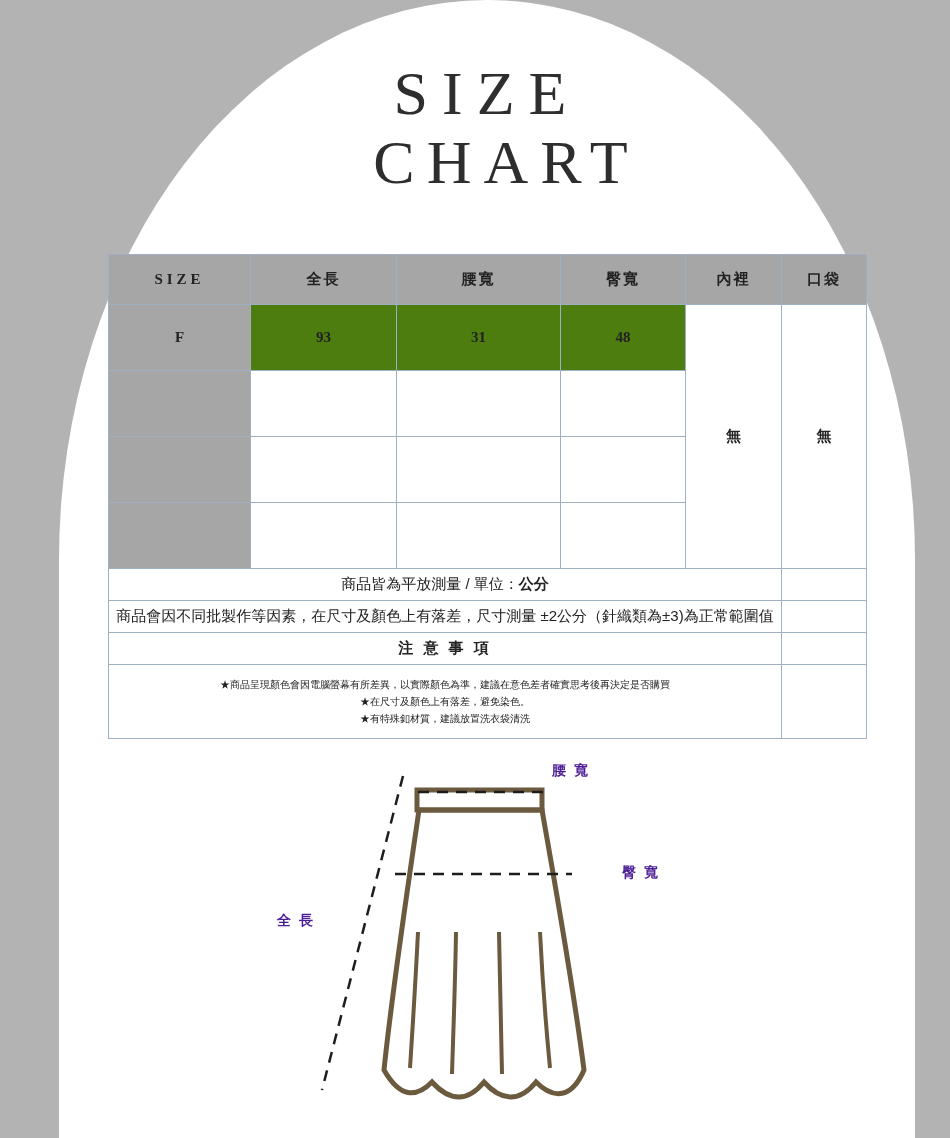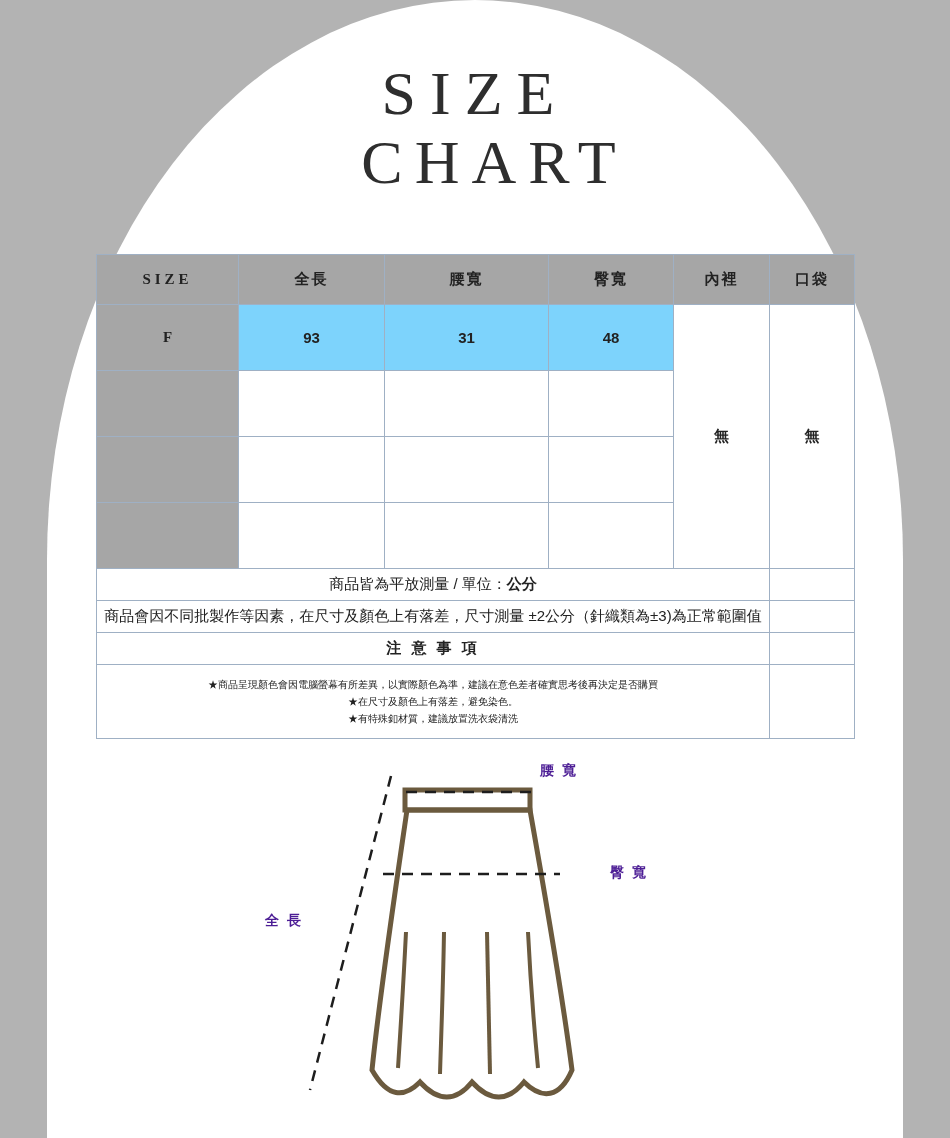--- a/index.html
+++ b/index.html
@@ -17,21 +17,21 @@
   .arch {
     position: absolute;
     left: 47px; top: 0;
     width: 856px; height: 1138px;
     background: #ffffff;
     border-top-left-radius: 428px 560px;
     border-top-right-radius: 428px 560px;
   }
   .page {
     position: absolute;
-    left: 0; top: 0;
+    left: 12px; top: 0;
     width: 812px; height: 1138px;
   }
   .title {
     position: absolute;
     left: 0; top: 62px;
     width: 950px;
     text-align: center;
     font-family: "Liberation Serif", serif;
     color: #2e2e2e;
   }
@@ -85,22 +85,22 @@
   td.rowlabel {
     background: #a6a6a6;
     height: 66px;
     font-weight: bold;
     font-family: "Liberation Serif", serif;
     font-size: 17px;
   }
   td.val {
     font-weight: bold;
     font-size: 17px;
-    font-family: Liberation Sans, sans-serif;
-    background: #7dd3fc;
+    font-family: Liberation Serif, serif;
+    background: #4d7c0f;
   }
   td.empty { background: #ffffff; }
   td.merge {
     background: #ffffff;
     font-size: 16px;
     font-weight: bold;
     color: #1d1d1d;
   }
   td.note {
     height: 32px;

